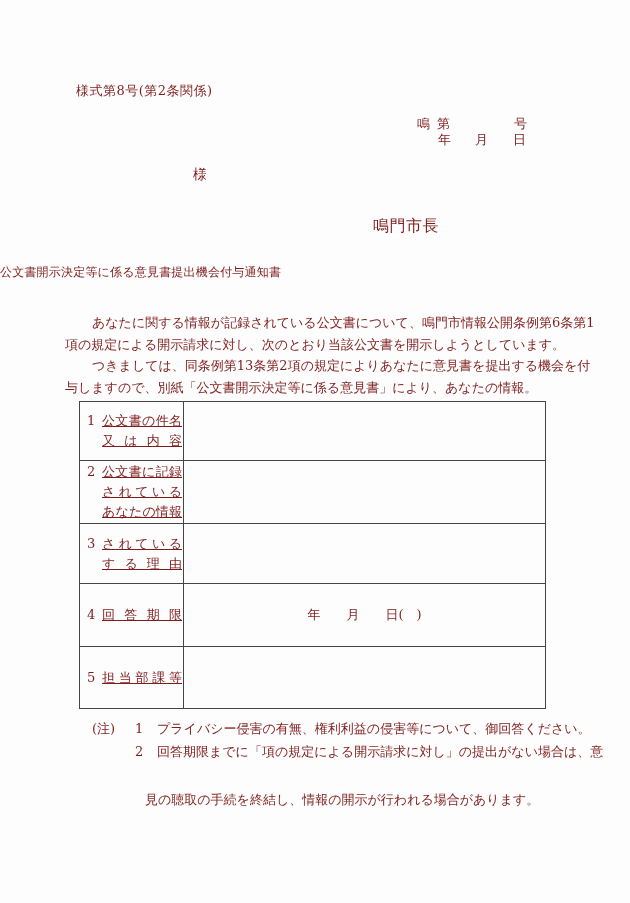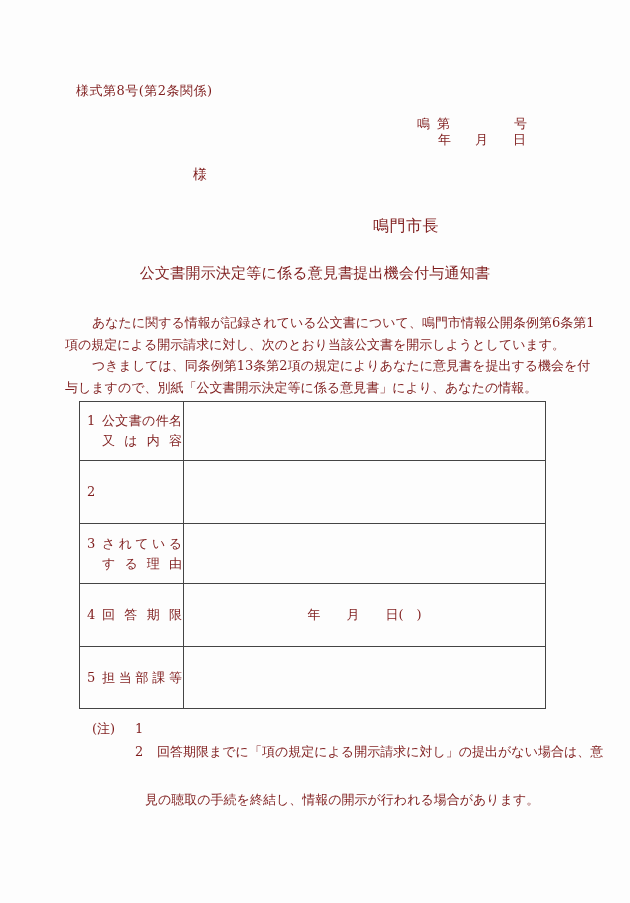--- a/index.html
+++ b/index.html
@@ -18,21 +18,21 @@
   
   .form-id{left:76px;top:82px;letter-spacing:0.5px;}
   .doc-no{left:417px;top:115px;display:flex;align-items:flex-start;}
   .doc-no .sp1{margin-left:7px;}
   .doc-no .sp2{margin-left:64px;}
   .date-line{left:438px;top:131px;display:flex;}
   .date-line .sp1{margin-left:24px;}
   .date-line .sp2{margin-left:25px;}
   .recipient{left:193px;top:166px;font-size:14px;}
   .sender{left:373px;top:216px;font-size:16px;letter-spacing:0.5px;}
-  .doc-title{left:0;top:264px;width:630px;text-align:center;font-size:15px;letter-spacing:0.2px;}
+  .doc-title{left:0;top:264px;width:630px;font-size:12px;letter-spacing:0.2px;}
 
   
   .body-text{left:65px;top:312px;line-height:21.7px;}
   .body-text .bl{white-space:nowrap;}
   .body-text .indent{padding-left:27px;}
 
   
   .form-table{
     left:79px;top:401px;width:467px;
     border:1px solid #444;
@@ -46,21 +46,21 @@
   .trow:nth-child(4){height:63px;}
   .trow:nth-child(5){height:61px;}
   .tlabel{
     width:104px;min-width:104px;box-sizing:border-box;
     border-right:1px solid #444;
     display:flex;align-items:center;
     padding-left:7px;
   }
   .labelinner{display:flex;align-items:flex-start;line-height:20px;}
   .tnum{display:inline-block;width:15px;}
-  .tlines{width:80px;}
+  .tlines{width:80px;text-decoration:underline;}
   .tline{text-align:justify;text-align-last:justify;white-space:nowrap;}
   .tvalue{flex:1;display:flex;align-items:center;}
   .tvalue.center{justify-content:center;}
 
   
   .note-line{display:flex;line-height:16px;}
   .note-1{left:92px;top:721px;}
   .note-2{left:135px;top:744px;}
   .note-3{left:145px;top:792px;}
   .nlabel{display:inline-block;width:43px;}
@@ -110,20 +110,25 @@
           </div>
         </div>
       </div>
       <div class="tvalue"></div>
     </div>
 
     <div class="trow">
       <div class="tlabel">
         <div class="labelinner">
           <span class="tnum">2</span>
+          <div class="tlines">
+            <div class="tline">公文書に記録</div>
+            <div class="tline">されている</div>
+            <div class="tline">あなたの情報</div>
+          </div>
         </div>
       </div>
       <div class="tvalue"></div>
     </div>
 
     <div class="trow">
       <div class="tlabel">
         <div class="labelinner">
           <span class="tnum">3</span>
           <div class="tlines">
@@ -157,20 +162,21 @@
         </div>
       </div>
       <div class="tvalue"></div>
     </div>
 
   </div>
 
   <div class="abs note-line note-1">
     <span class="nlabel">(注)</span>
     <span class="nnum">1</span>
+    <span>プライバシー侵害の有無、権利利益の侵害等について、御回答ください。</span>
   </div>
 
   <div class="abs note-line note-2">
     <span class="nnum">2</span>
     <span>回答期限までに「項の規定による開示請求に対し」の提出がない場合は、意</span>
   </div>
 
   <div class="abs note-line note-3">
     <span>見の聴取の手続を終結し、情報の開示が行われる場合があります。</span>
   </div>

